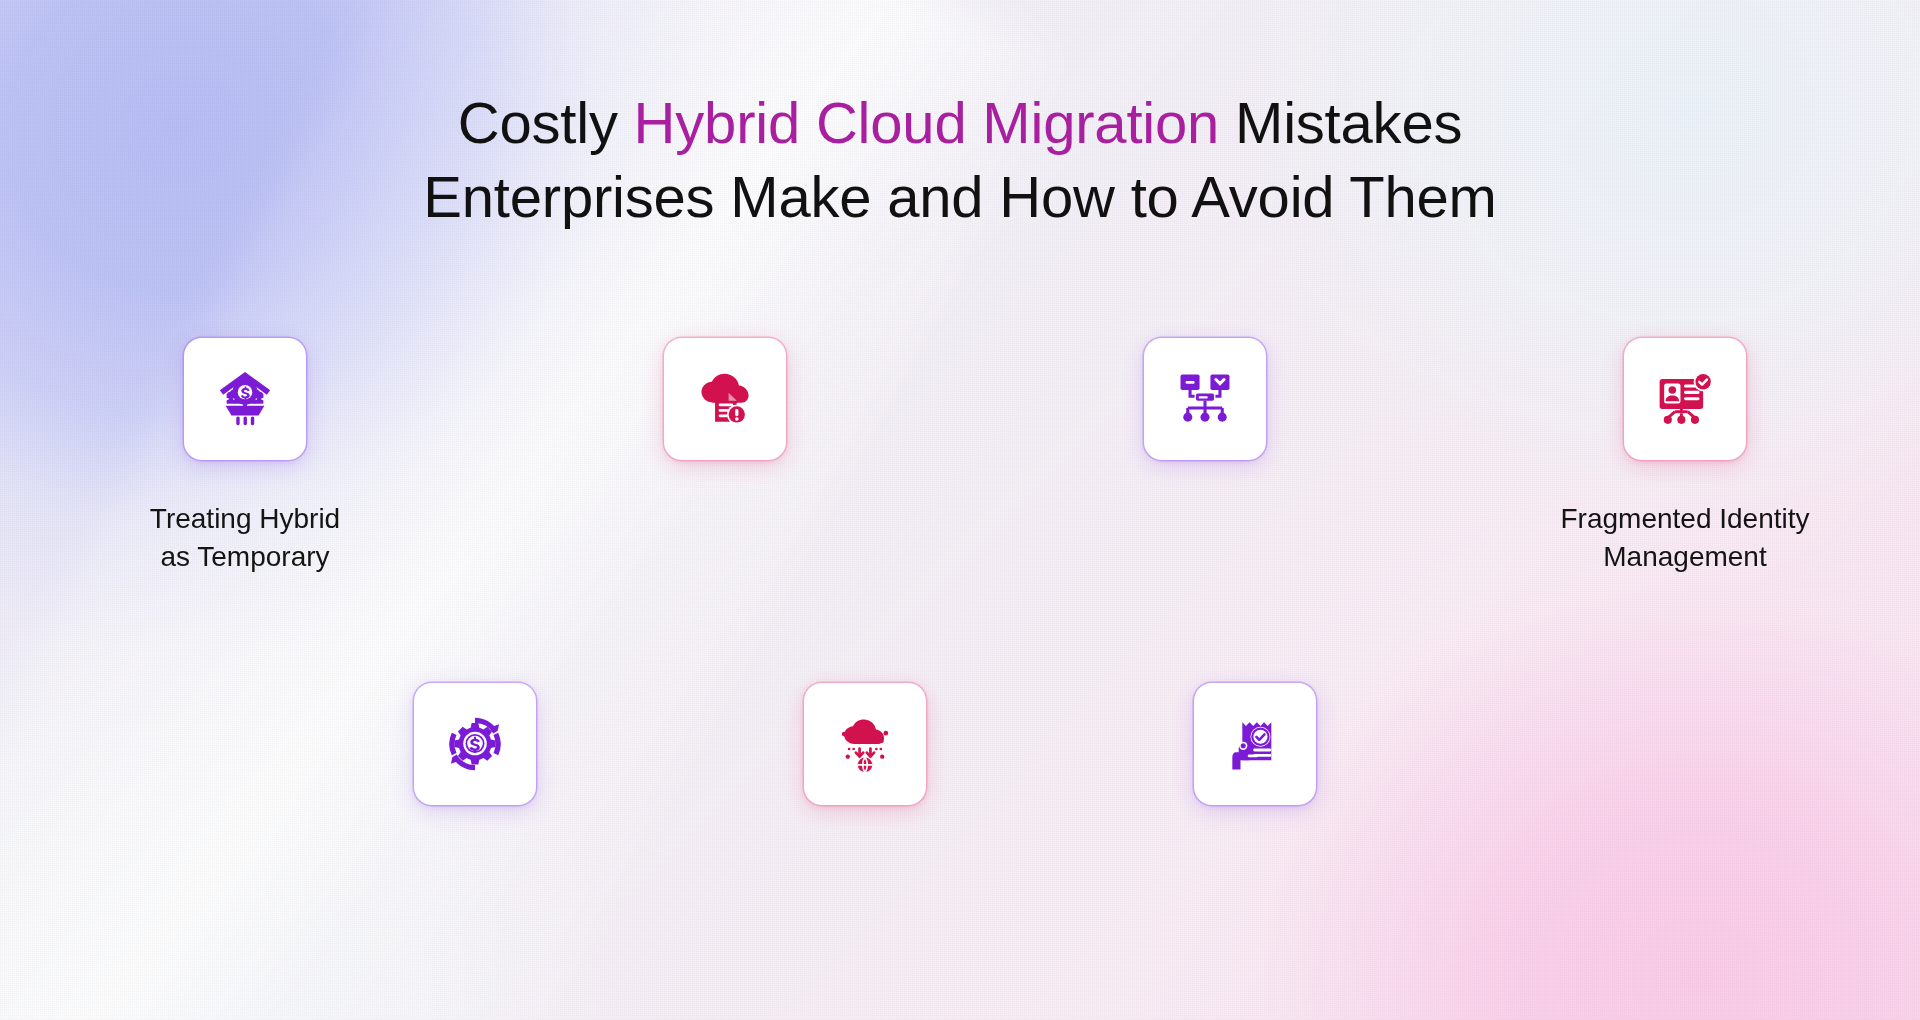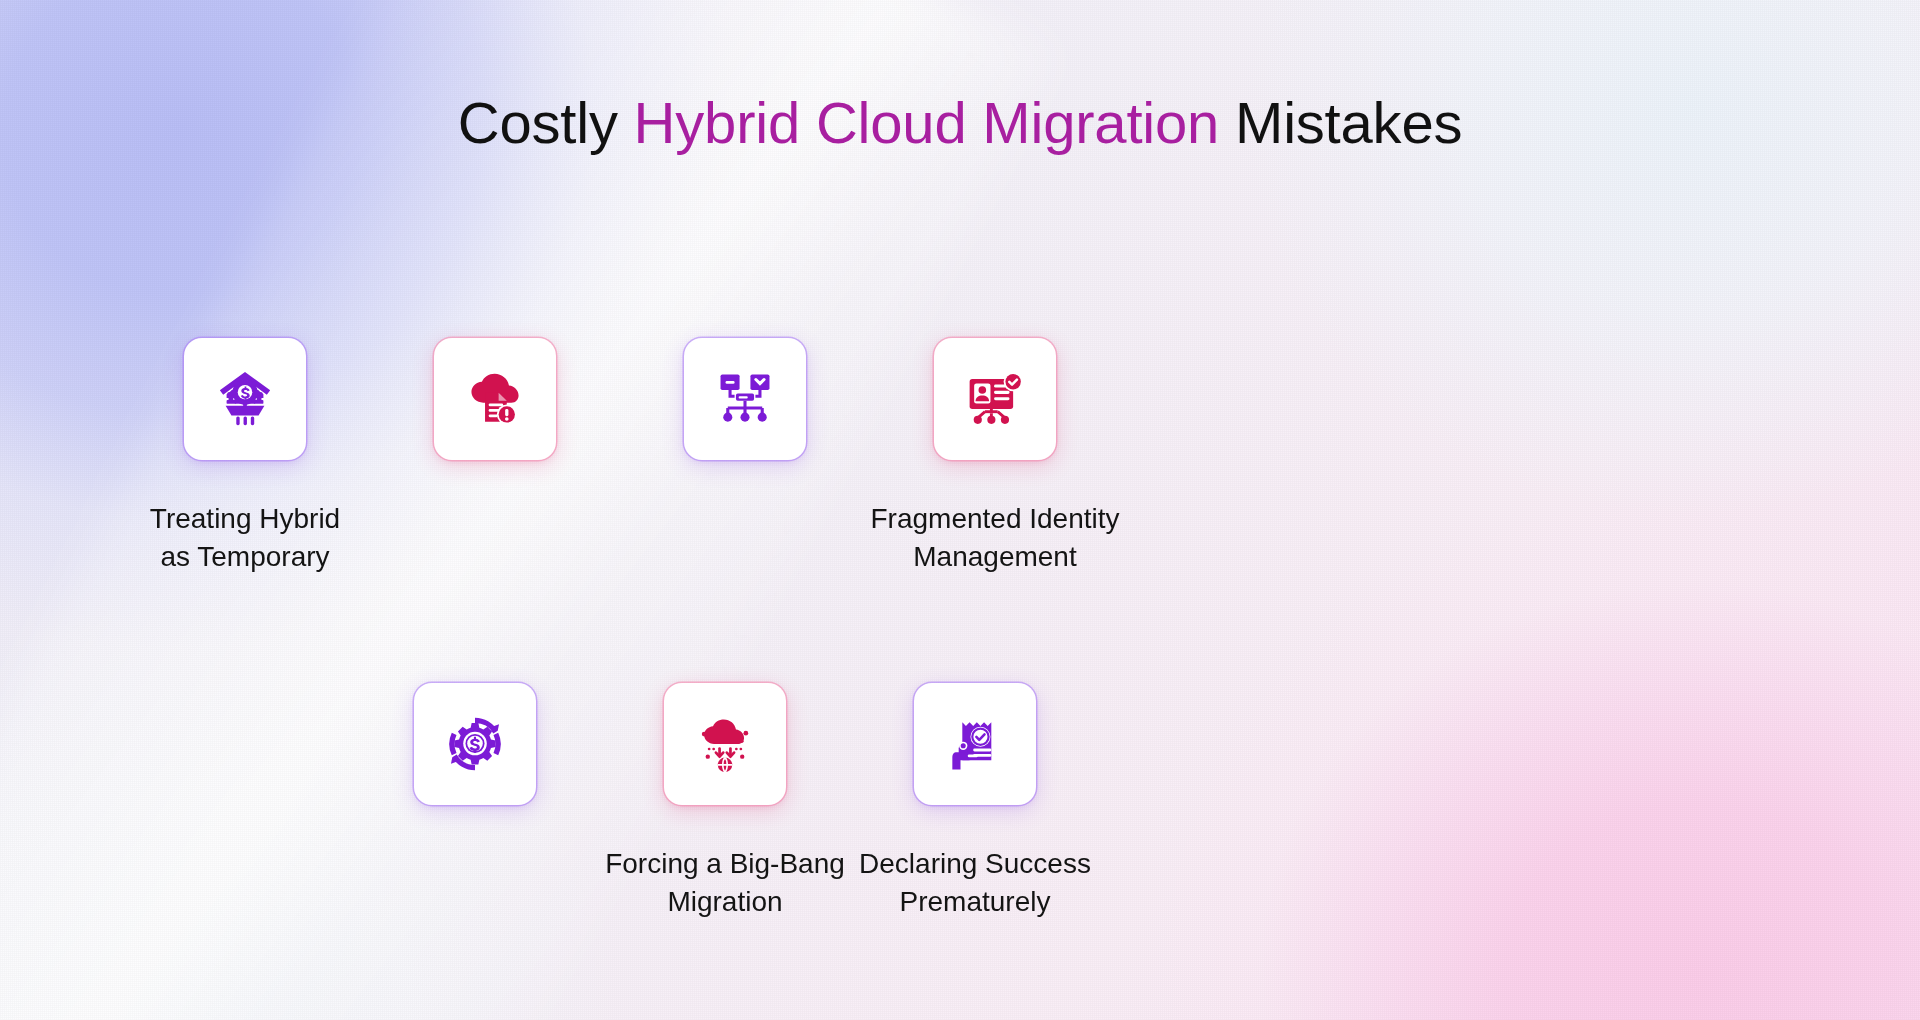--- a/index.html
+++ b/index.html
@@ -128,20 +128,21 @@
     color: #111111;
     letter-spacing: -0.2px;
   }
   .heading .accent { color: #a81fa0; }
   .heading-line { display: block; white-space: nowrap; }
 
   
   .row {
     position: absolute;
     display: flex;
+    justify-content: space-between;
   }
 
   .row-top {
     left: 120px;
     top: 330px;
     width: 1690px;
   }
 
   .row-bottom {
     left: 350px;
@@ -201,20 +202,21 @@
   <div class="bg-blob-bottomleft"></div>
   <div class="bg-blob-pink"></div>
   <div class="bg-blob-streak"></div>
   <div class="bg-noise"></div>
 </div>
 
 <div class="content">
 
   <h1 class="heading">
     <span class="heading-line"><span>Costly </span><span class="accent">Hybrid Cloud Migration</span><span> Mistakes</span></span>
+    <span class="heading-line">Enterprises Make and How to Avoid Them</span>
   </h1>
 
   <div class="row row-top">
 
     <div class="item">
       <div class="icon-card tone-purple">
         <span>
           <svg width="62" height="62" viewBox="0 0 64 64" fill="#7c1bd6" aria-hidden="true">
             <path d="M32 4 L58 23 L54.5 27.5 L32 11 L9.5 27.5 L6 23 Z"></path>
             <path d="M32 13 L51 27 L51 31 L13 31 L13 27 Z"></path>
@@ -362,41 +364,37 @@
             <rect x="18" y="36" width="3" height="3" rx="1.4"></rect>
             <rect x="43" y="36" width="3" height="3" rx="1.4"></rect>
             <rect x="48" y="36" width="3" height="3" rx="1.4"></rect>
             <circle cx="13" cy="46" r="2.4"></circle>
             <circle cx="51" cy="46" r="2.4"></circle>
             <circle cx="32" cy="55" r="8"></circle>
             <path d="M24 55 h16 M32 47 c3.2 3 3.2 13 0 16 M32 47 c-3.2 3 -3.2 13 0 16" stroke="#ffffff" stroke-width="1.8" fill="none"></path>
           </svg>
         </span>
       </div>
-      <div class="item-label">Forcing a Big-Bang
-Migration</div>
     </div>
 
     <div class="item">
       <div class="icon-card tone-purple">
         <span>
           <svg width="58" height="58" viewBox="0 0 64 64" fill="#7c1bd6" aria-hidden="true">
             <path d="M18 8 l4 4 4-4 4 4 4-4 4 4 4-4 4 4 4-4 v42 h-32 z"></path>
             <circle cx="38" cy="24" r="11" fill="#ffffff"></circle>
             <circle cx="38" cy="24" r="9" fill="none" stroke="#7c1bd6" stroke-width="2.4"></circle>
             <path d="M33.5 24.2 l3.2 3.2 5.8-6" stroke="#7c1bd6" stroke-width="2.8" fill="none" stroke-linecap="round" stroke-linejoin="round"></path>
             <rect x="30" y="37" width="20" height="3.2" rx="1.5" fill="#ffffff"></rect>
             <rect x="30" y="43" width="20" height="3.2" rx="1.5" fill="#ffffff"></rect>
             <path d="M14 37 a5 5 0 0 1 10 0 v5 h-10 z"></path>
             <circle cx="19" cy="34" r="4.6" fill="#ffffff"></circle>
             <circle cx="19" cy="34" r="2.8"></circle>
             <path d="M11 41 h14 c3 0 5 2 5 4.6 0 2.5-2 4.4-5 4.4 h-9 v10 h-9 v-14 c0-3 2-5 4-5 z"></path>
             <rect x="24" y="43.5" width="11" height="3.2" rx="1.5" fill="#ffffff"></rect>
           </svg>
         </span>
       </div>
-      <div class="item-label">Declaring Success
-Prematurely</div>
     </div>
 
   </div>
 
 </div>
 
 </body></html>

